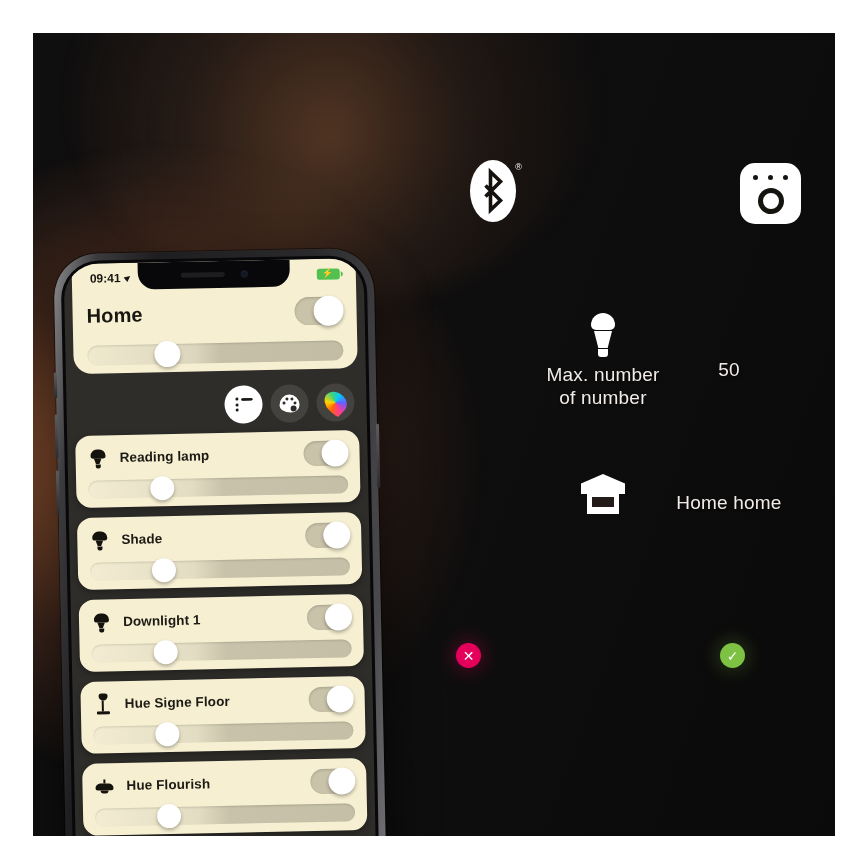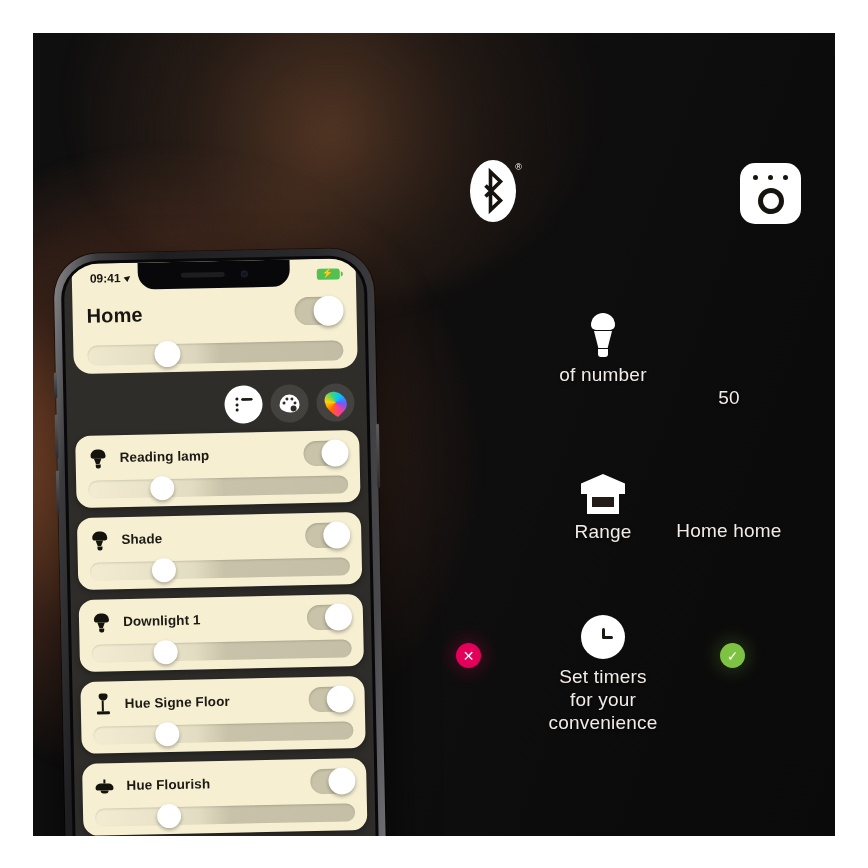--- a/index.html
+++ b/index.html
@@ -114,21 +114,21 @@
 
   .cell {
     position: absolute;
     text-align: center;
     color: #f2ece8;
     font-size: 19px;
     letter-spacing: .2px;
     text-shadow: 0 1px 3px rgba(0,0,0,.6);
   }
   .cell.left   { left: 362px; width: 180px; transform: translateX(-100%); }
-  .cell.right  { left: 596px; width: 200px; margin-top: 28px; }
+  .cell.right  { left: 596px; width: 200px; }
   .cell.mid {
     left: 470px; width: 200px;
     line-height: 1.22;
   }
   .cell.left, .cell.right { line-height: 1.22; }
 
   .mid-icon {
     height: 46px;
     display: flex; align-items: flex-end; justify-content: center;
     margin-bottom: 6px;
@@ -509,49 +509,38 @@
 
       <div class="cell left" style="top:325px">10</div>
       <div class="cell mid" style="top:278px">
         <div class="mid-icon">
           <div class="ic-bulb">
               <div class="cap"></div>
               <div class="body"></div>
               <div class="base"></div>
             </div>
         </div>
+        <div>Max. number</div>
         <div>of number</div>
       </div>
       <div class="cell right" style="top:325px">50</div>
 
       <div class="cell left" style="top:458px">1 room</div>
       <div class="cell mid" style="top:435px">
         <div class="mid-icon">
           <div class="ic-house">
               <div class="roof"></div>
               <div class="walls"></div>
               <div class="slot"></div>
             </div>
         </div>
-        <div>Range</div>
       </div>
       <div class="cell right" style="top:458px">Home home</div>
 
       <div class="badge no">✕</div>
-      <div class="cell mid" style="top:580px">
-        <div class="mid-icon">
-          <div class="ic-clock">
-              <div class="hh"></div>
-              <div class="mh"></div>
-            </div>
-        </div>
-        <div>Set timers</div>
-        <div>for your</div>
-        <div>convenience</div>
-      </div>
       <div class="badge yes">✓</div>
 
     </div>
 
     <div id="phone">
       <div class="phone-frame">
         <div class="side-btn b1"></div>
         <div class="side-btn b2"></div>
         <div class="side-btn b3"></div>
         <div class="side-btn right"></div>

